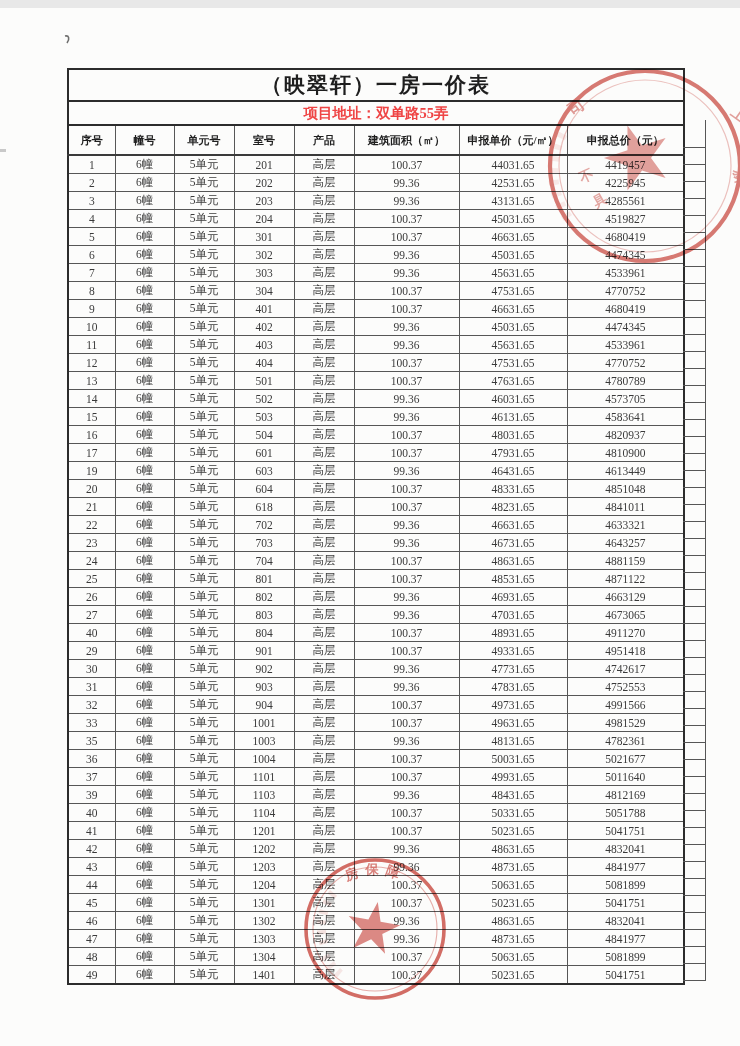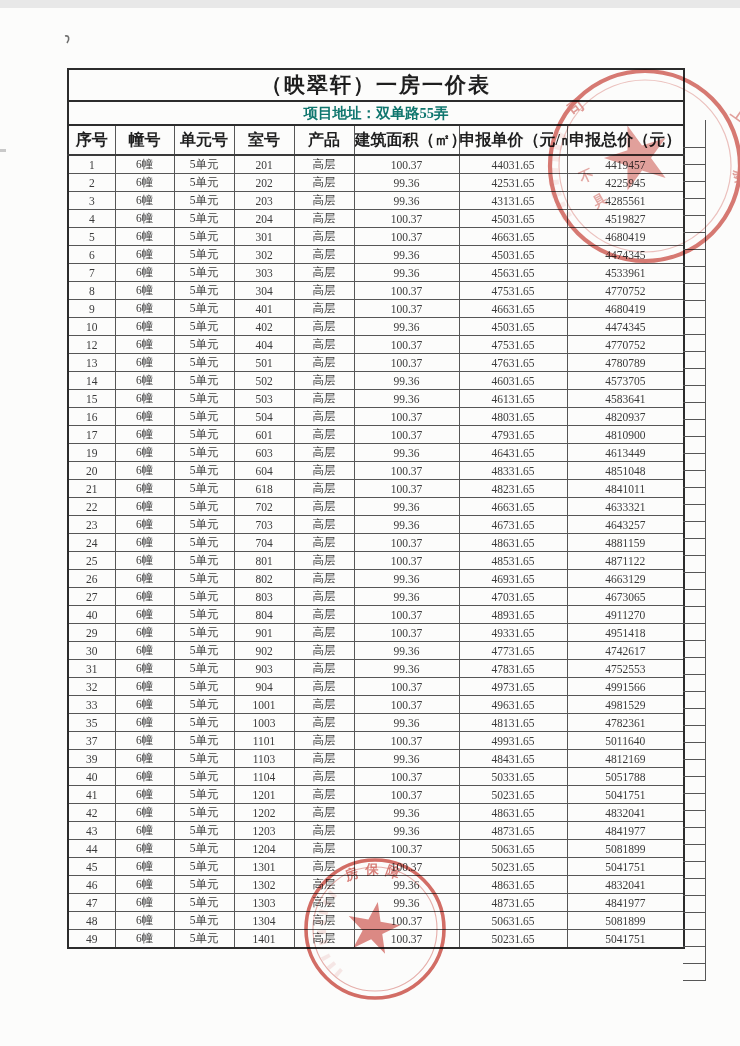--- a/index.html
+++ b/index.html
@@ -18,26 +18,26 @@
   table.price th,table.price td{
     border:1px solid #565656;
     text-align:center;vertical-align:middle;
     padding:0;overflow:hidden;white-space:nowrap;
   }
   tr.title-row th{
     height:30px;font-size:21px;font-weight:bold;letter-spacing:2px;
     color:#1e1e1e;border-bottom:2px solid #2c2c2c;
   }
   tr.subtitle-row th{
-    height:22px;font-size:14.5px;font-weight:bold;color:#0f766e;
+    height:22px;font-size:14.5px;font-weight:bold;color:#ef4444;
     border-bottom:2px solid #2c2c2c;
     text-align:center;
   }
   tr.header-row th{
-    height:28px;font-size:16px;font-weight:bold;color:#1f1f1f;
+    height:28px;font-size:11px;font-weight:bold;color:#1f1f1f;
     border-bottom:2px solid #3a3a3a;
   }
   tbody td{height:17px;font-size:11.5px;color:#3a3a3a;}
   
   .sliver{
     position:absolute;left:683px;top:112px;width:22px;
     border-right:1.5px solid #565656;
   }
   .sliver .scell{border-bottom:1px solid #565656;}
   
@@ -188,20 +188,30 @@
           <td>10</td>
           <td>6幢</td>
           <td>5单元</td>
           <td>402</td>
           <td>高层</td>
           <td>99.36</td>
           <td>45031.65</td>
           <td>4474345</td>
         </tr>
         <tr>
+          <td>11</td>
+          <td>6幢</td>
+          <td>5单元</td>
+          <td>403</td>
+          <td>高层</td>
+          <td>99.36</td>
+          <td>45631.65</td>
+          <td>4533961</td>
+        </tr>
+        <tr>
           <td>12</td>
           <td>6幢</td>
           <td>5单元</td>
           <td>404</td>
           <td>高层</td>
           <td>100.37</td>
           <td>47531.65</td>
           <td>4770752</td>
         </tr>
         <tr>
@@ -406,20 +416,30 @@
         </tr>
         <tr>
           <td>35</td>
           <td>6幢</td>
           <td>5单元</td>
           <td>1003</td>
           <td>高层</td>
           <td>99.36</td>
           <td>48131.65</td>
           <td>4782361</td>
+        </tr>
+        <tr>
+          <td>36</td>
+          <td>6幢</td>
+          <td>5单元</td>
+          <td>1004</td>
+          <td>高层</td>
+          <td>100.37</td>
+          <td>50031.65</td>
+          <td>5021677</td>
         </tr>
         <tr>
           <td>37</td>
           <td>6幢</td>
           <td>5单元</td>
           <td>1101</td>
           <td>高层</td>
           <td>100.37</td>
           <td>49931.65</td>
           <td>5011640</td>

